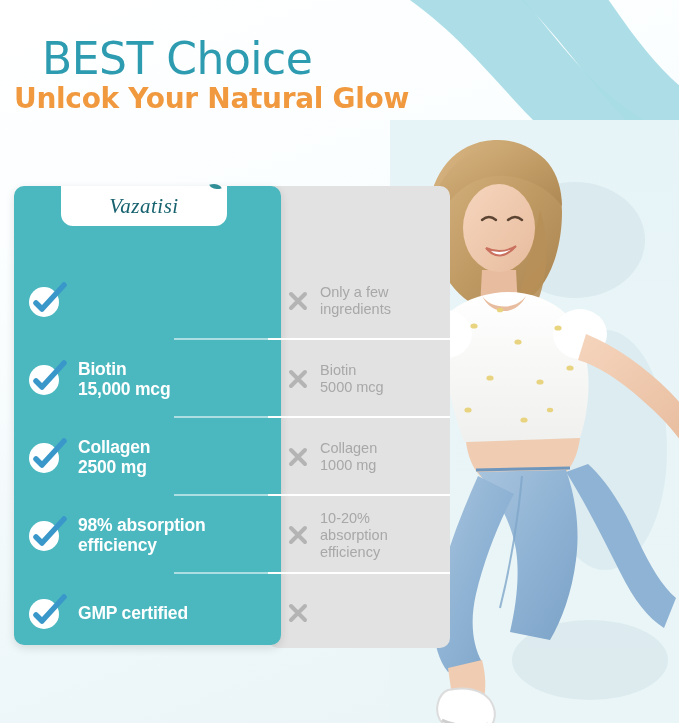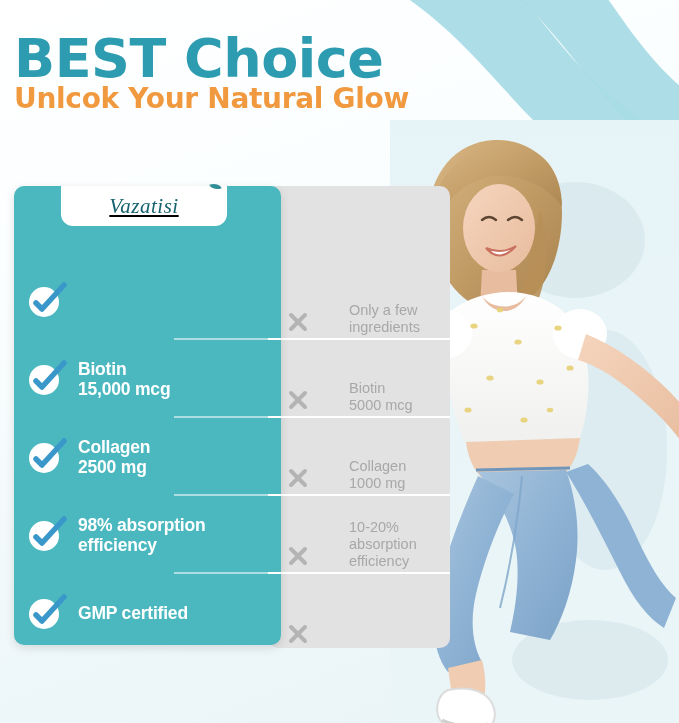--- a/index.html
+++ b/index.html
@@ -12,54 +12,54 @@
     background:linear-gradient(160deg,#ffffff 0%,#fbfeff 30%,#eef7f9 70%,#e9f4f7 100%);}
 
   
   .waves{position:absolute;top:0;right:0;width:420px;height:300px;overflow:hidden;pointer-events:none;}
 
   
   .photo{position:absolute;left:390px;top:120px;width:289px;height:603px;overflow:hidden;}
 
   
   .headline{position:absolute;left:14px;top:36px;}
-  .h1{font-size:54px;line-height:46px;font-weight:700;color:#2e9cb0;letter-spacing:-0.5px;
-      font-family:"DejaVu Sans", sans-serif;}
+  .h1{font-size:44px;line-height:46px;font-weight:400;color:#2e9cb0;letter-spacing:-0.5px;
+      font-family:"DejaVu Sans", sans-serif;margin-left:28px;}
   .h2{font-size:28px;line-height:34px;font-weight:700;color:#f0993f;margin-top:0;
       font-family:"DejaVu Sans", sans-serif;letter-spacing:-0.3px;}
 
   
   .card{position:absolute;left:14px;top:186px;width:436px;height:462px;}
 
   .col-other{position:absolute;left:254px;top:0;width:182px;height:462px;
     background:#e2e2e2;border-radius:0 10px 10px 10px;}
   .col-best{position:absolute;left:0;top:0;width:267px;height:459px;
     background:#4bb8bf;border-radius:10px 10px 10px 10px;
     box-shadow:0 3px 10px rgba(0,0,0,.12);}
 
   .logo-pill{position:absolute;left:47px;top:0px;width:166px;height:40px;background:#ffffff;
-    border-radius:0 0 12px 12px;display:flex;align-items:center;justify-content:center;text-decoration:underline;}
+    border-radius:0 0 12px 12px;display:flex;align-items:center;justify-content:center;}
   .logo-text{font-family:"Liberation Serif", serif;font-style:italic;font-size:21px;
     color:#16626e;letter-spacing:.5px;position:relative;}
   .leaf{position:absolute;right:6px;top:-3px;width:11px;height:7px;
     background:#2f8e96;border-radius:0 100% 0 100%;transform:rotate(-18deg);}
 
   .other-title{position:absolute;left:254px;top:30px;width:182px;text-align:center;
     font-size:17px;color:#a8a8a8;letter-spacing:.2px;}
 
   
   .rows-best{position:absolute;left:0;top:76px;width:267px;}
   .row-b{position:relative;display:flex;align-items:center;min-height:70px;padding:4px 0;}
   .row-b .txt{color:#ffffff;font-weight:700;font-size:17.5px;line-height:20px;
      padding-left:10px;letter-spacing:-0.2px;}
   .chk{flex:0 0 auto;width:42px;height:42px;margin-left:12px;position:relative;}
   .divider-b{position:absolute;left:160px;width:440px;height:2px;background:rgba(255,255,255,.55);}
 
   .rows-other{position:absolute;left:254px;top:76px;width:182px;}
-  .row-o{position:relative;display:flex;align-items:flex-end;min-height:70px;padding:4px 0;gap:29px;}
+  .row-o{position:relative;display:flex;align-items:center;min-height:70px;padding:4px 0;}
   .row-o .txt{color:#a8a8a8;font-size:14.5px;line-height:17px;padding-left:8px;}
   .xmark{flex:0 0 auto;width:28px;height:28px;margin-left:16px;position:relative;}
   .divider-o{position:absolute;left:0;width:182px;height:2px;background:#ffffff;}
 </style>
 </head>
 <body>
 
 <div id="stage">
 
   <div class="waves">

